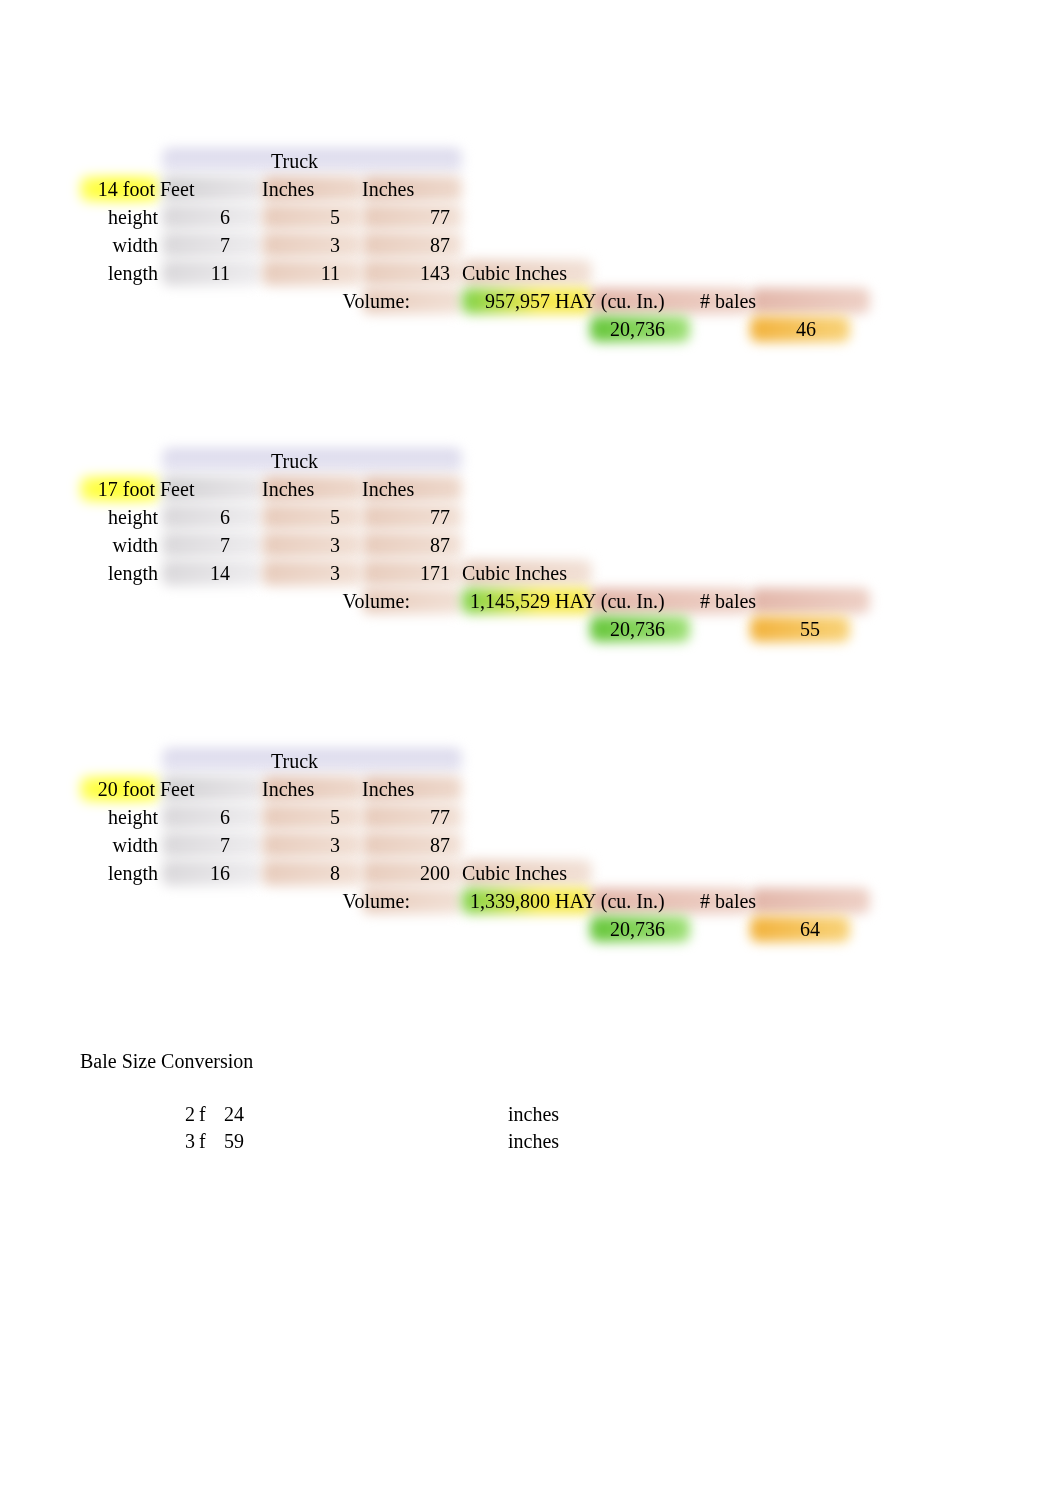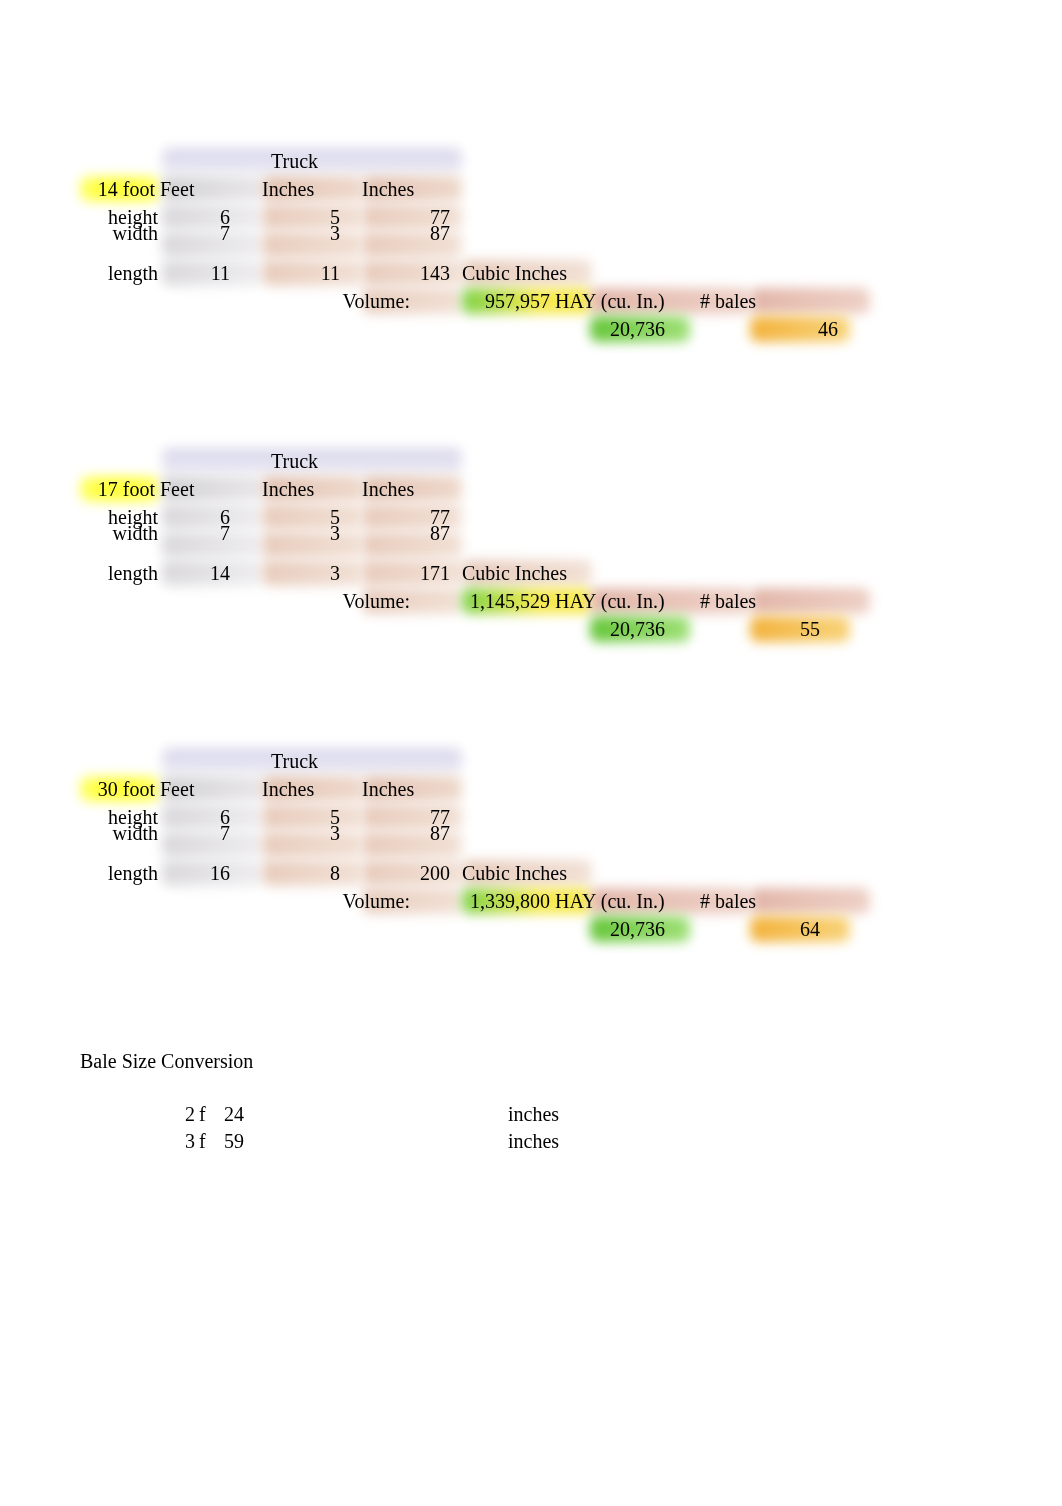--- a/index.html
+++ b/index.html
@@ -47,21 +47,21 @@
   .c-vol-l   { left: 255px; width: 105px; text-align: right; }
   .c-vol-v   { left: 400px; width: 105px; text-align: right; }
   .c-hay-l   { left: 508px; width: 165px; text-align: left; }
   .c-bales-l { left: 655px; width: 115px; text-align: left; }
   .c-hay-v   { left: 490px; width: 110px; text-align: right; }
   .c-bales-v { left: 685px; width: 70px;  text-align: right; }
 
   .row0 { top: 0px; }
   .row1 { top: 28px; }
   .row2 { top: 56px; }
-  .row3 { top: 72px; }
+  .row3 { top: 84px; }
   .row4 { top: 112px; }
   .row5 { top: 140px; }
   .row6 { top: 168px; }
 
   .truck-header {
     position: absolute;
     left: 67px;
     top: 0;
     width: 295px;
     text-align: center;
@@ -117,21 +117,21 @@
       <div class="cell c-label row4" style="left: 0px; width: 78px; text-align: right;"><span class="txt">length</span></div>
       <div class="cell c-feet row4" style="left: 80px; width: 70px;"><span class="txt">11</span></div>
       <div class="cell c-inch row4" style="left: 200px; width: 60px;"><span class="txt">11</span></div>
       <div class="cell c-total row4" style="left: 300px; width: 70px;"><span class="txt">143</span></div>
       <div class="cell c-cu row4" style="left: 382px;"><span class="txt"> Cubic Inches</span></div>
       <div class="cell c-vol-l row5" style="left: 230px; width: 100px;"><span class="txt">Volume:</span></div>
       <div class="cell c-vol-v row5" style="left: 370px; width: 100px;"><span class="txt">957,957</span></div>
       <div class="cell c-hay-l row5" style="left: 475px; width: 160px;"><span class="txt"> HAY (cu. In.)</span></div>
       <div class="cell c-bales-l row5" style="left: 620px; width: 120px;"><span class="txt"># bales</span></div>
       <div class="cell c-hay-v row6" style="left: 475px; width: 110px;"><span class="txt">20,736</span></div>
-      <div class="cell c-bales-v row6" style="left: 678px; width: 80px;"><span class="txt">46</span></div>
+      <div class="cell c-bales-v row6" style="left: 656px; width: 80px;"><span class="txt">46</span></div>
     </div>
     <div class="truck-block">
       <div class="hl" style="left: 82px; top: -2px; width: 300px; height: 26px; background: linear-gradient(rgb(216, 214, 234), rgb(236, 235, 245));"></div>
       <div class="hl" style="left: 0px; top: 26px; width: 80px; height: 26px; background: radial-gradient(rgb(255, 255, 58) 40%, rgb(255, 255, 144) 100%);"></div>
       <div class="hl" style="left: 82px; top: 26px; width: 100px; height: 26px; background: linear-gradient(135deg, rgb(207, 206, 208), rgb(236, 234, 237));"></div>
       <div class="hl" style="left: 182px; top: 26px; width: 100px; height: 26px; background: linear-gradient(135deg, rgb(224, 191, 174), rgb(240, 220, 208));"></div>
       <div class="hl" style="left: 282px; top: 26px; width: 100px; height: 26px; background: linear-gradient(135deg, rgb(224, 191, 174), rgb(240, 220, 208));"></div>
       <div class="hl" style="left: 82px; top: 54px; width: 100px; height: 26px; background: linear-gradient(135deg, rgb(215, 213, 216), rgb(241, 240, 242));"></div>
       <div class="hl" style="left: 182px; top: 54px; width: 100px; height: 26px; background: linear-gradient(135deg, rgb(230, 201, 185), rgb(243, 227, 217));"></div>
       <div class="hl" style="left: 282px; top: 54px; width: 100px; height: 26px; background: linear-gradient(135deg, rgb(230, 201, 185), rgb(243, 227, 217));"></div>
@@ -189,21 +189,21 @@
       <div class="hl" style="left: 182px; top: 110px; width: 100px; height: 26px; background: linear-gradient(135deg, rgb(230, 201, 185), rgb(243, 227, 217));"></div>
       <div class="hl" style="left: 282px; top: 110px; width: 100px; height: 26px; background: linear-gradient(135deg, rgb(230, 201, 185), rgb(243, 227, 217));"></div>
       <div class="hl" style="left: 382px; top: 110px; width: 130px; height: 26px; background: linear-gradient(135deg, rgb(230, 201, 185), rgb(243, 227, 217));"></div>
       <div class="hl" style="left: 282px; top: 138px; width: 100px; height: 26px; background: linear-gradient(135deg, rgb(230, 201, 185), rgb(243, 227, 217));"></div>
       <div class="hl" style="left: 382px; top: 138px; width: 130px; height: 26px; background: linear-gradient(90deg, rgb(127, 210, 74), rgb(246, 233, 79) 60%, rgb(246, 233, 79));"></div>
       <div class="hl" style="left: 510px; top: 138px; width: 160px; height: 26px; background: linear-gradient(135deg, rgb(225, 179, 166), rgb(239, 211, 201));"></div>
       <div class="hl" style="left: 670px; top: 138px; width: 120px; height: 26px; background: linear-gradient(135deg, rgb(225, 179, 166), rgb(239, 211, 201));"></div>
       <div class="hl" style="left: 510px; top: 166px; width: 100px; height: 26px; background: linear-gradient(90deg, rgb(102, 198, 58), rgb(159, 224, 119));"></div>
       <div class="hl" style="left: 670px; top: 166px; width: 100px; height: 26px; background: linear-gradient(90deg, rgb(242, 178, 60), rgb(248, 211, 122));"></div>
       <div class="truck-header row0">Truck</div>
-      <div class="cell c-size row1" style="text-align: right;"><span class="txt">30 foot</span></div>
+      <div class="cell c-size row1" style="text-align: right;"><span class="txt">20 foot</span></div>
       <div class="cell c-feet-h row1" style="left: 80px; width: 100px;"><span class="txt">Feet</span></div>
       <div class="cell c-inch-h row1" style="left: 182px; width: 100px;"><span class="txt">Inches</span></div>
       <div class="cell c-inch2-h row1" style="left: 282px; width: 100px;"><span class="txt">Inches</span></div>
       <div class="cell c-label row2" style="left: 0px; width: 78px; text-align: right;"><span class="txt">height</span></div>
       <div class="cell c-feet row2" style="left: 80px; width: 70px;"><span class="txt">6</span></div>
       <div class="cell c-inch row2" style="left: 200px; width: 60px;"><span class="txt">5</span></div>
       <div class="cell c-total row2" style="left: 300px; width: 70px;"><span class="txt">77</span></div>
       <div class="cell c-label row3" style="left: 0px; width: 78px; text-align: right;"><span class="txt">width</span></div>
       <div class="cell c-feet row3" style="left: 80px; width: 70px;"><span class="txt">7</span></div>
       <div class="cell c-inch row3" style="left: 200px; width: 60px;"><span class="txt">3</span></div>

